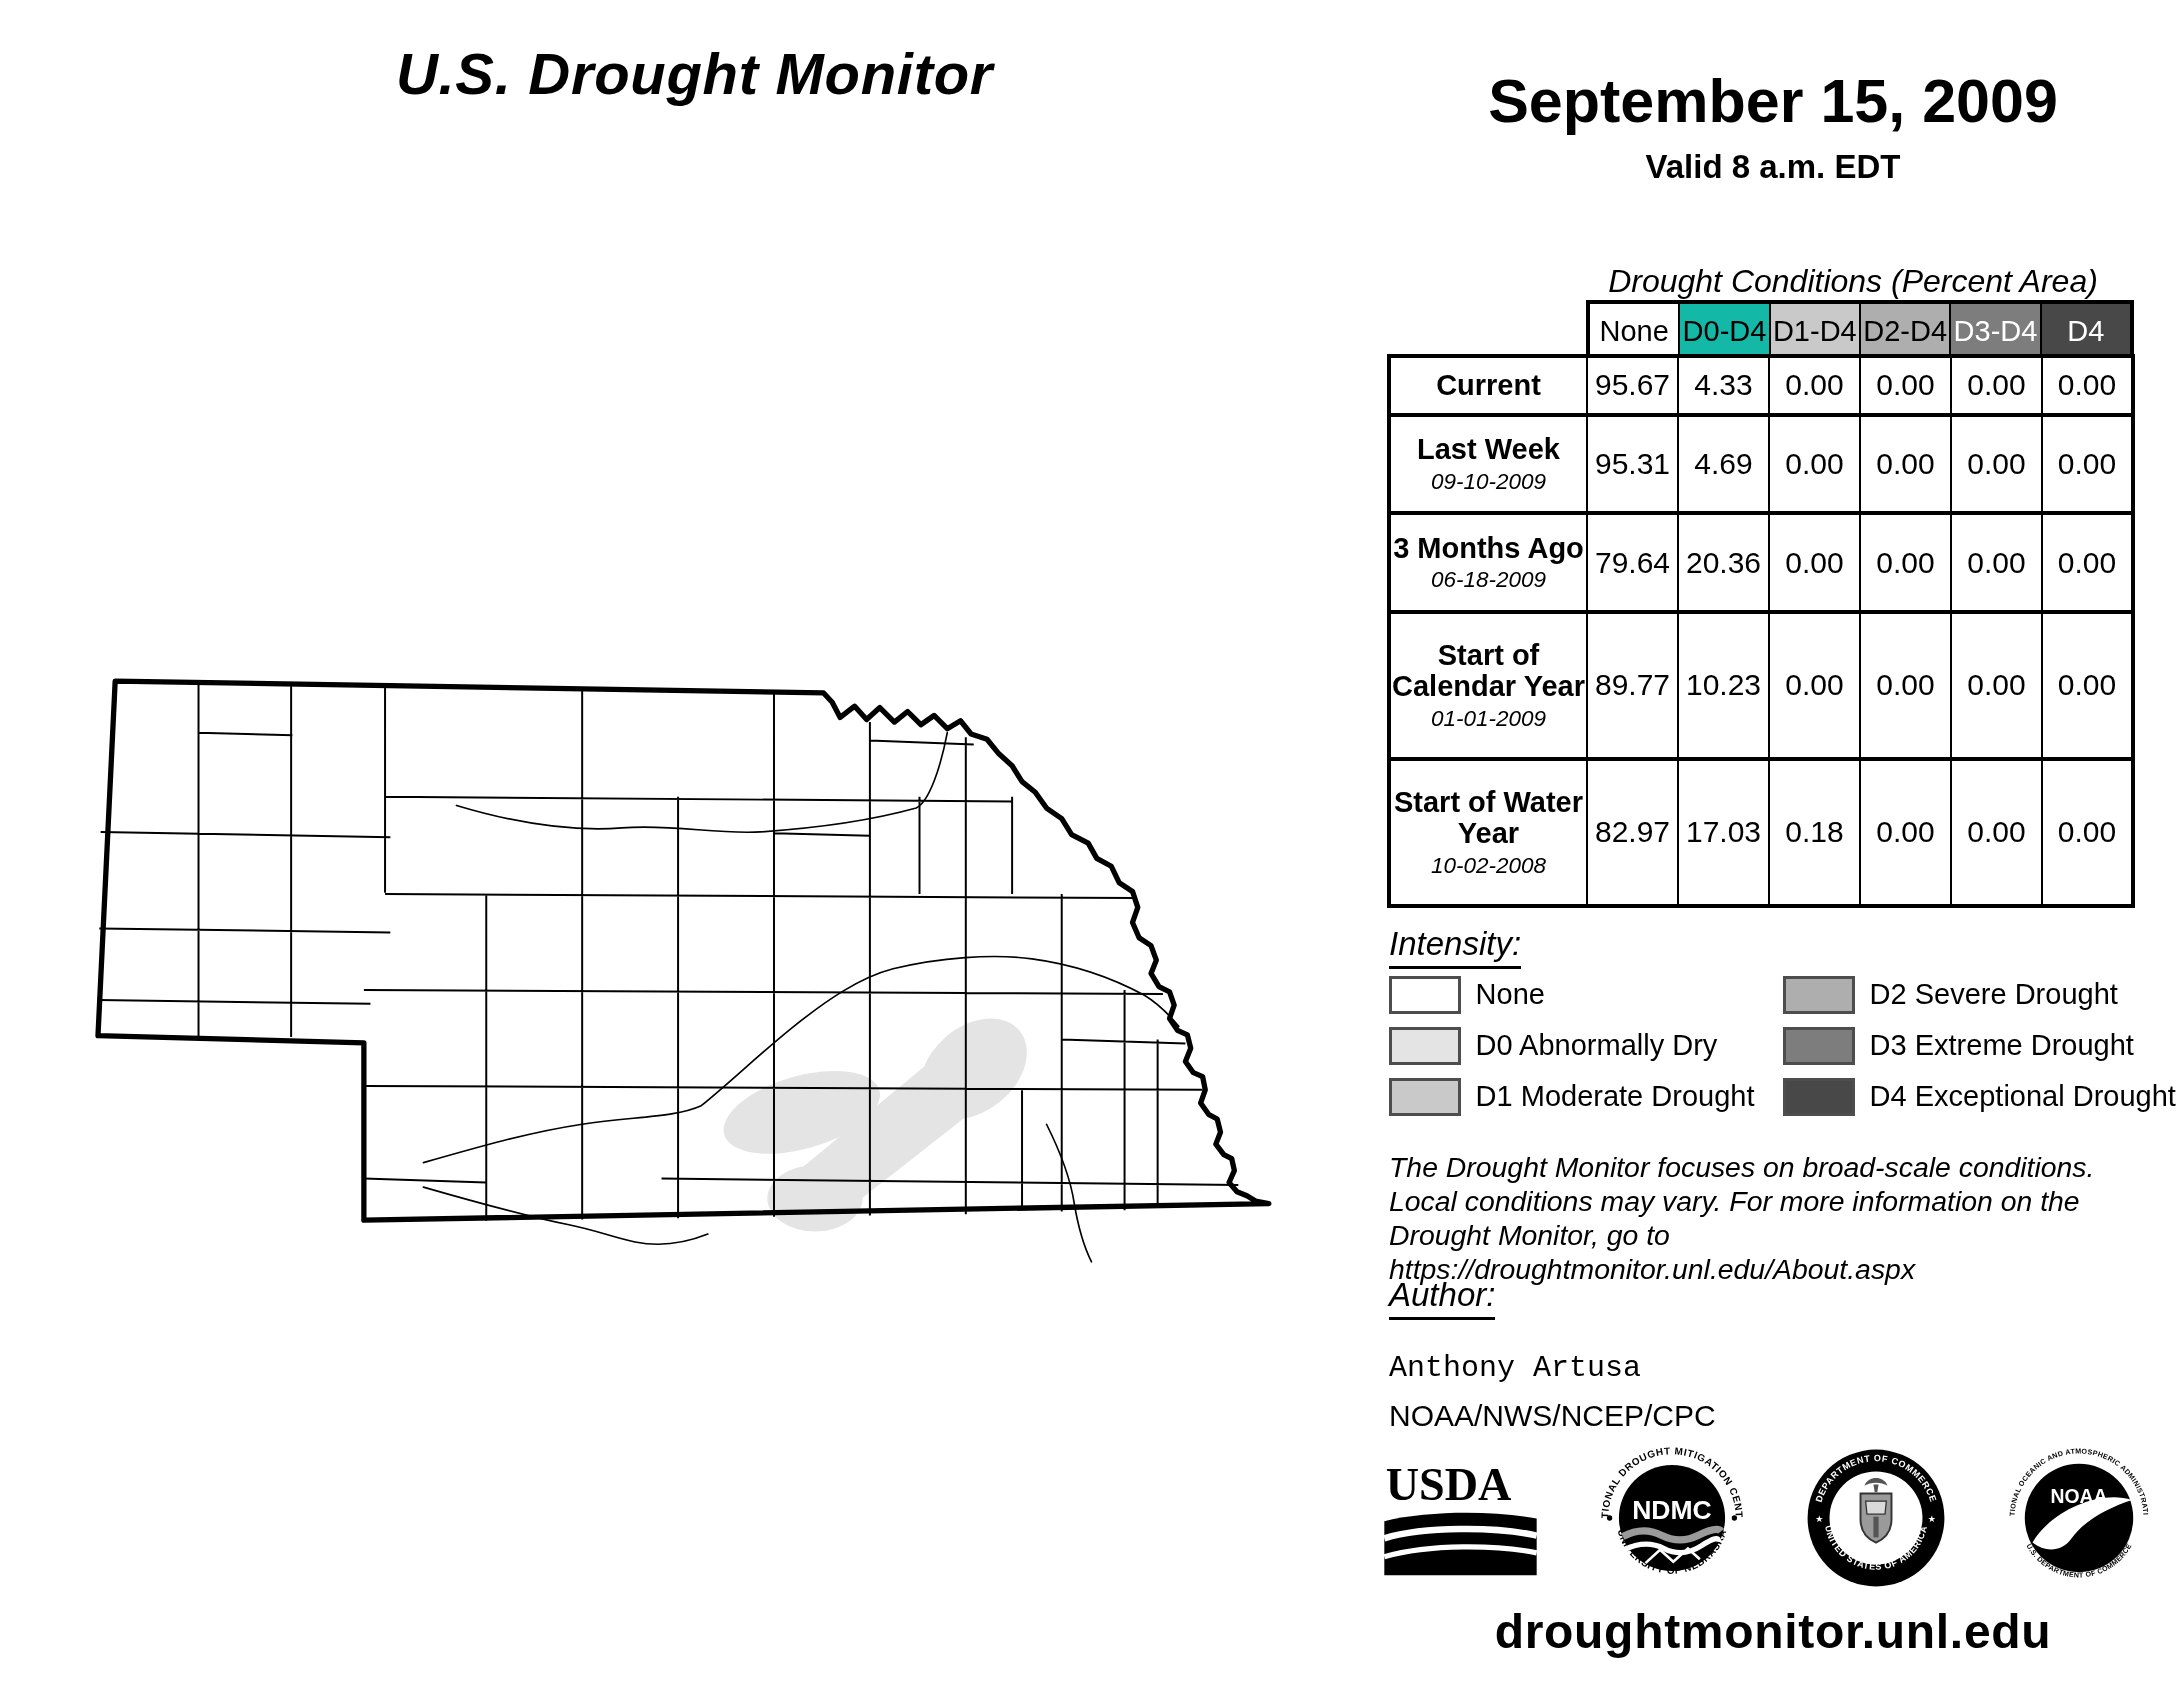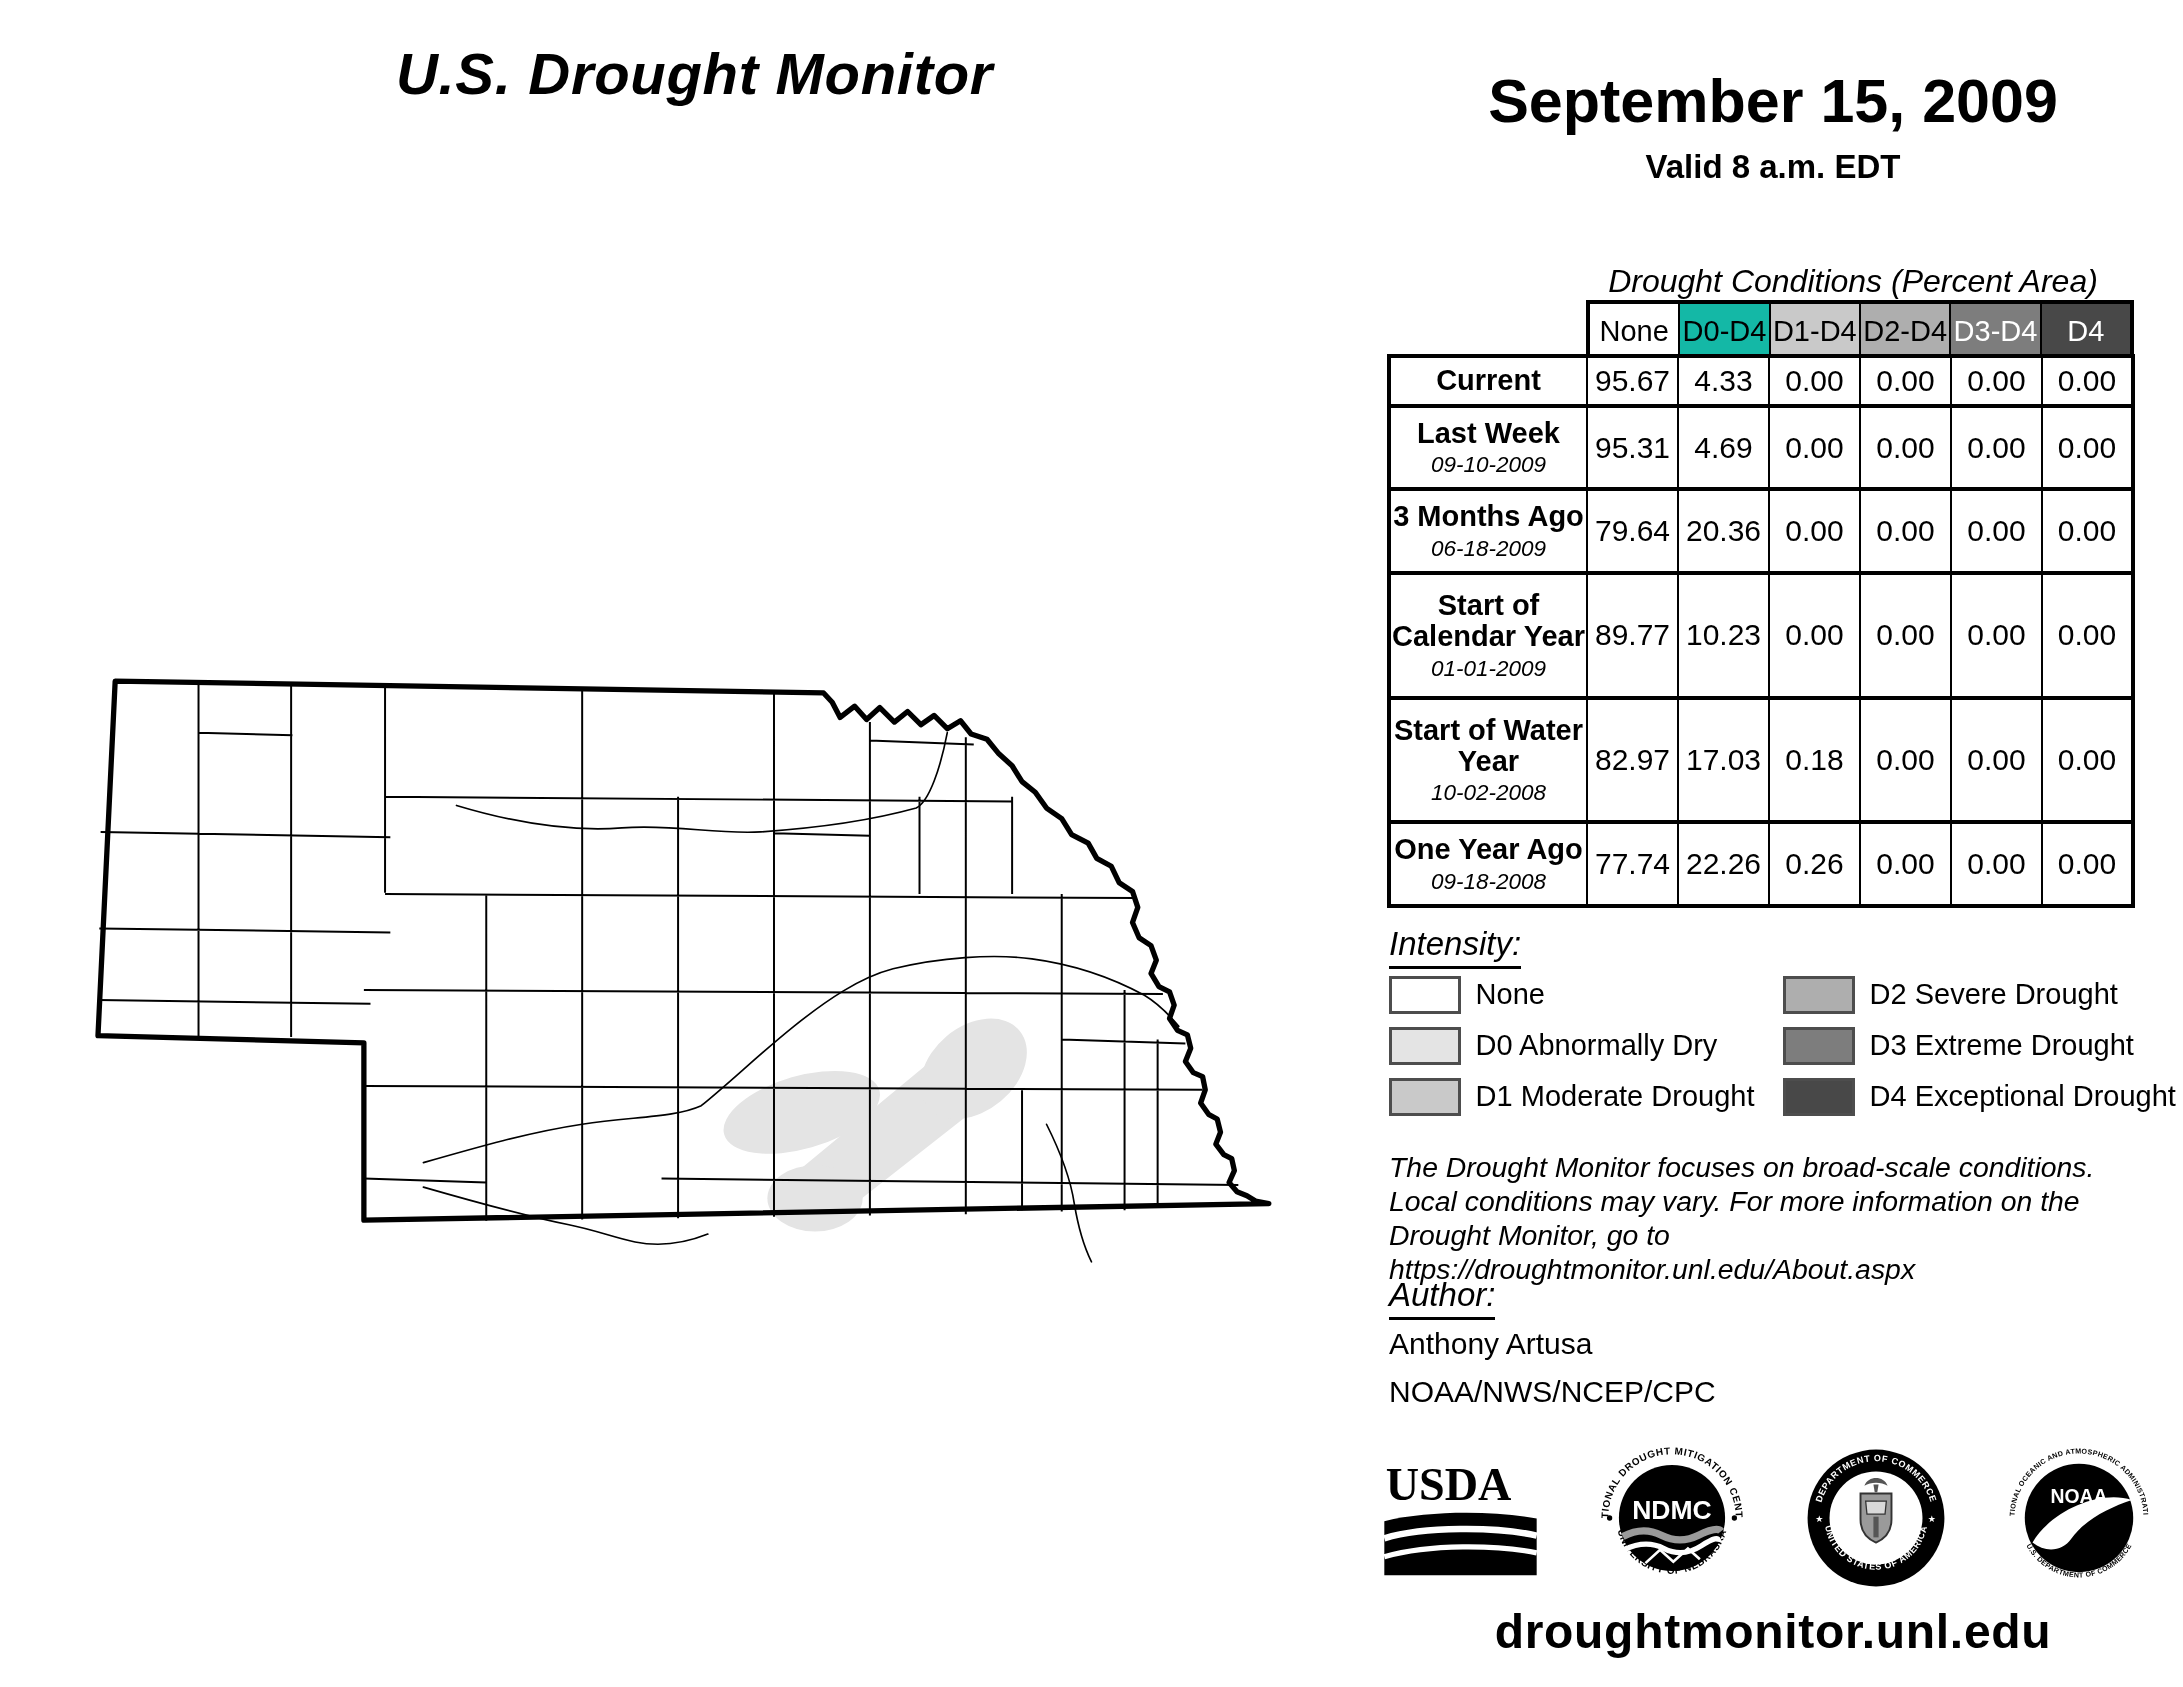--- a/index.html
+++ b/index.html
@@ -45,21 +45,21 @@
   .leg-item{display:flex;align-items:center;height:33px;}
   .swatch{width:66px;height:32px;border:3.3px solid #4d4d4d;box-sizing:content-box;
           flex:0 0 auto;}
   .leg-label{font-size:29px;margin-left:14.6px;white-space:nowrap;}
 
   
   #notes{left:1389px;top:1150px;width:787px;font-size:28.4px;font-style:italic;line-height:1.2;}
   #author-block{left:1389px;top:1276px;}
   #author-heading{font-size:33px;font-style:italic;}
   #author-heading span{display:inline-block;border-bottom:3.3px solid #000;padding-bottom:2.6px;}
-  #author-name{font-size:30px;margin-top:7px;}
+  #author-name{font-size:30px;margin-top:31px;font-family:Liberation Mono, monospace;}
   #author-org{font-size:30px;margin-top:14.6px;}
 
   
   #logos{left:1383px;top:1442px;width:767px;height:152px;display:flex;
          align-items:center;justify-content:space-between;}
   #footer-url{left:1363px;top:1604px;width:820px;text-align:center;
               font-size:48px;font-weight:bold;letter-spacing:0.7px;}
 
   
   #map{left:53px;top:648px;}
@@ -190,29 +190,20 @@
     </tr>
     <tr>
       <td class="lbl"><span>Start of Water Year</span><span class="rowdate">10-02-2008</span></td>
       <td>82.97</td>
           <td>17.03</td>
           <td>0.18</td>
           <td>0.00</td>
           <td>0.00</td>
           <td>0.00</td>
     </tr>
-    <tr>
-      <td class="lbl"><span>One Year Ago</span><span class="rowdate">09-18-2008</span></td>
-      <td>77.74</td>
-          <td>22.26</td>
-          <td>0.26</td>
-          <td>0.00</td>
-          <td>0.00</td>
-          <td>0.00</td>
-    </tr>
   </tbody>
     </table>
 </div>
 
 <div class="abs" id="legend-heading"><span>Intensity:</span></div>
 <div class="abs" id="legend">
   <div class="leg-item">
     <div class="swatch" style="background: rgb(255, 255, 255);"></div>
     <span class="leg-label">None</span>
   </div>

